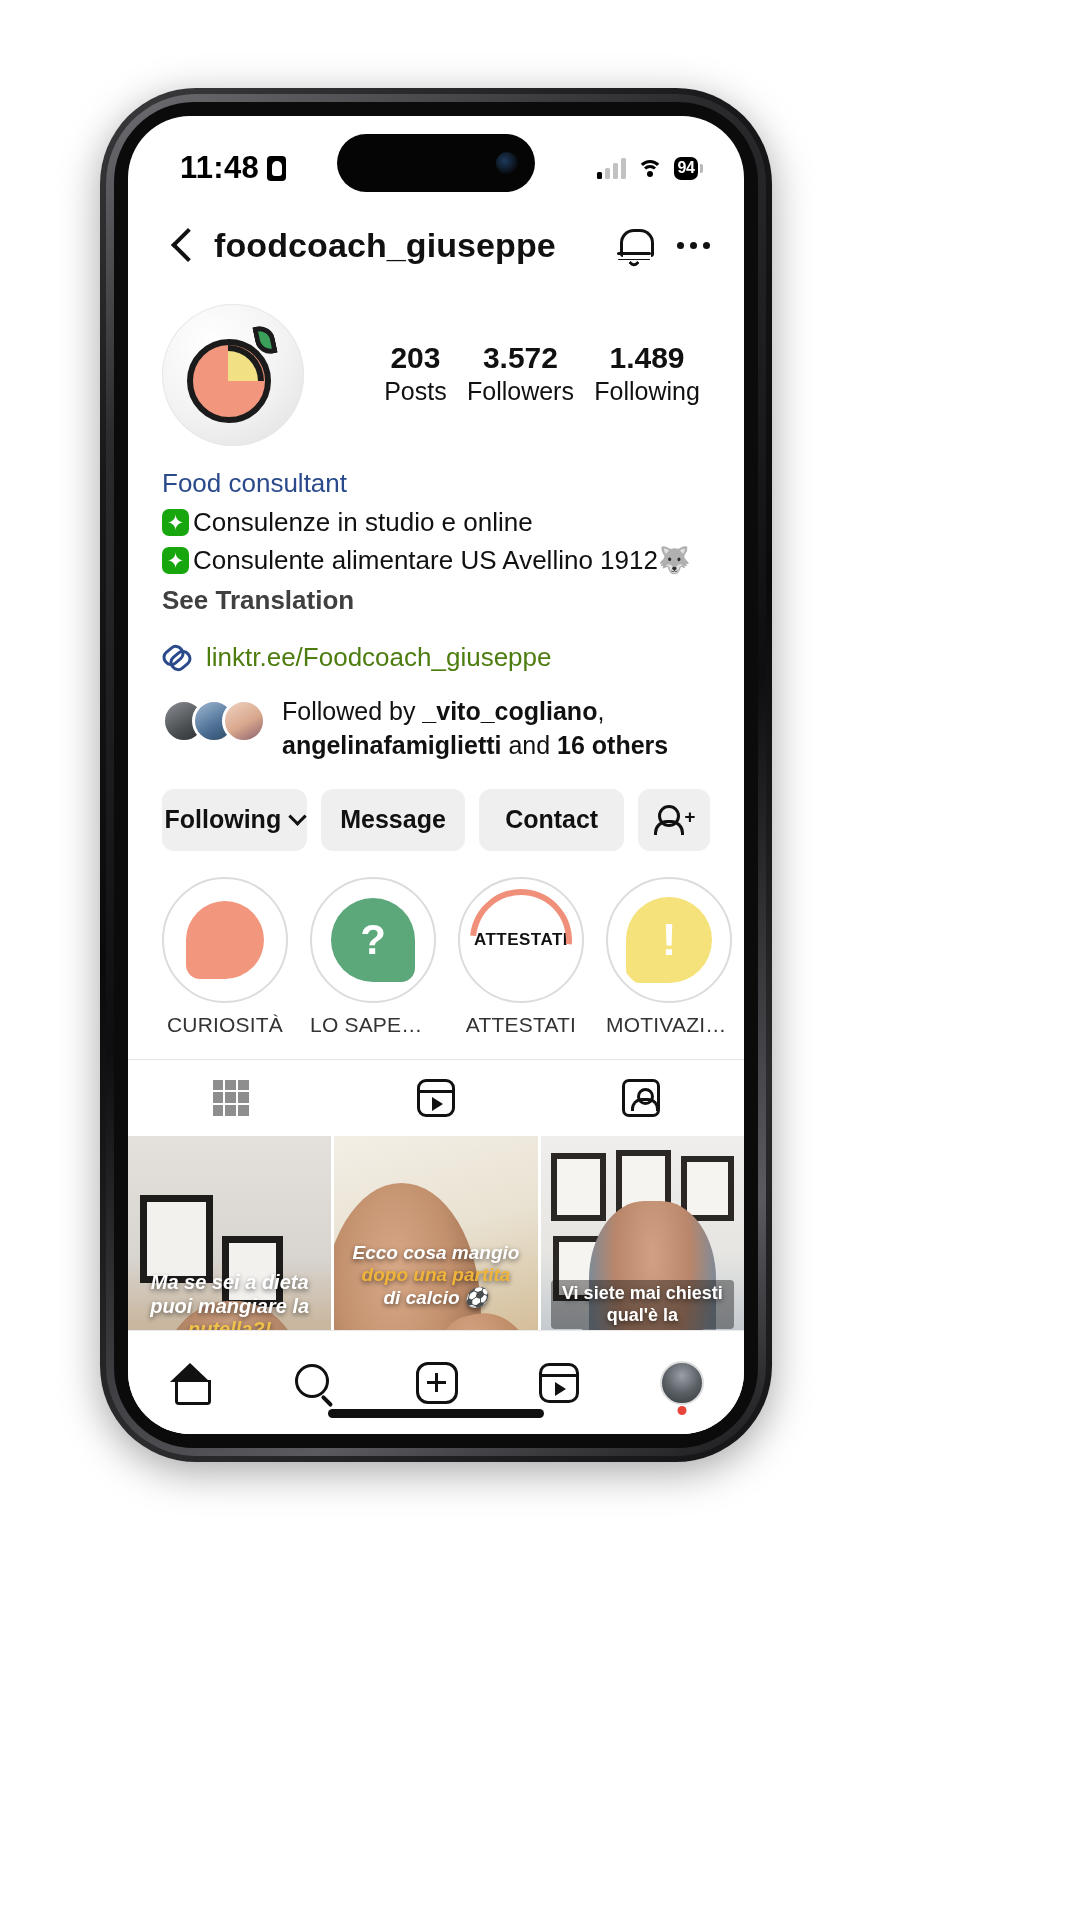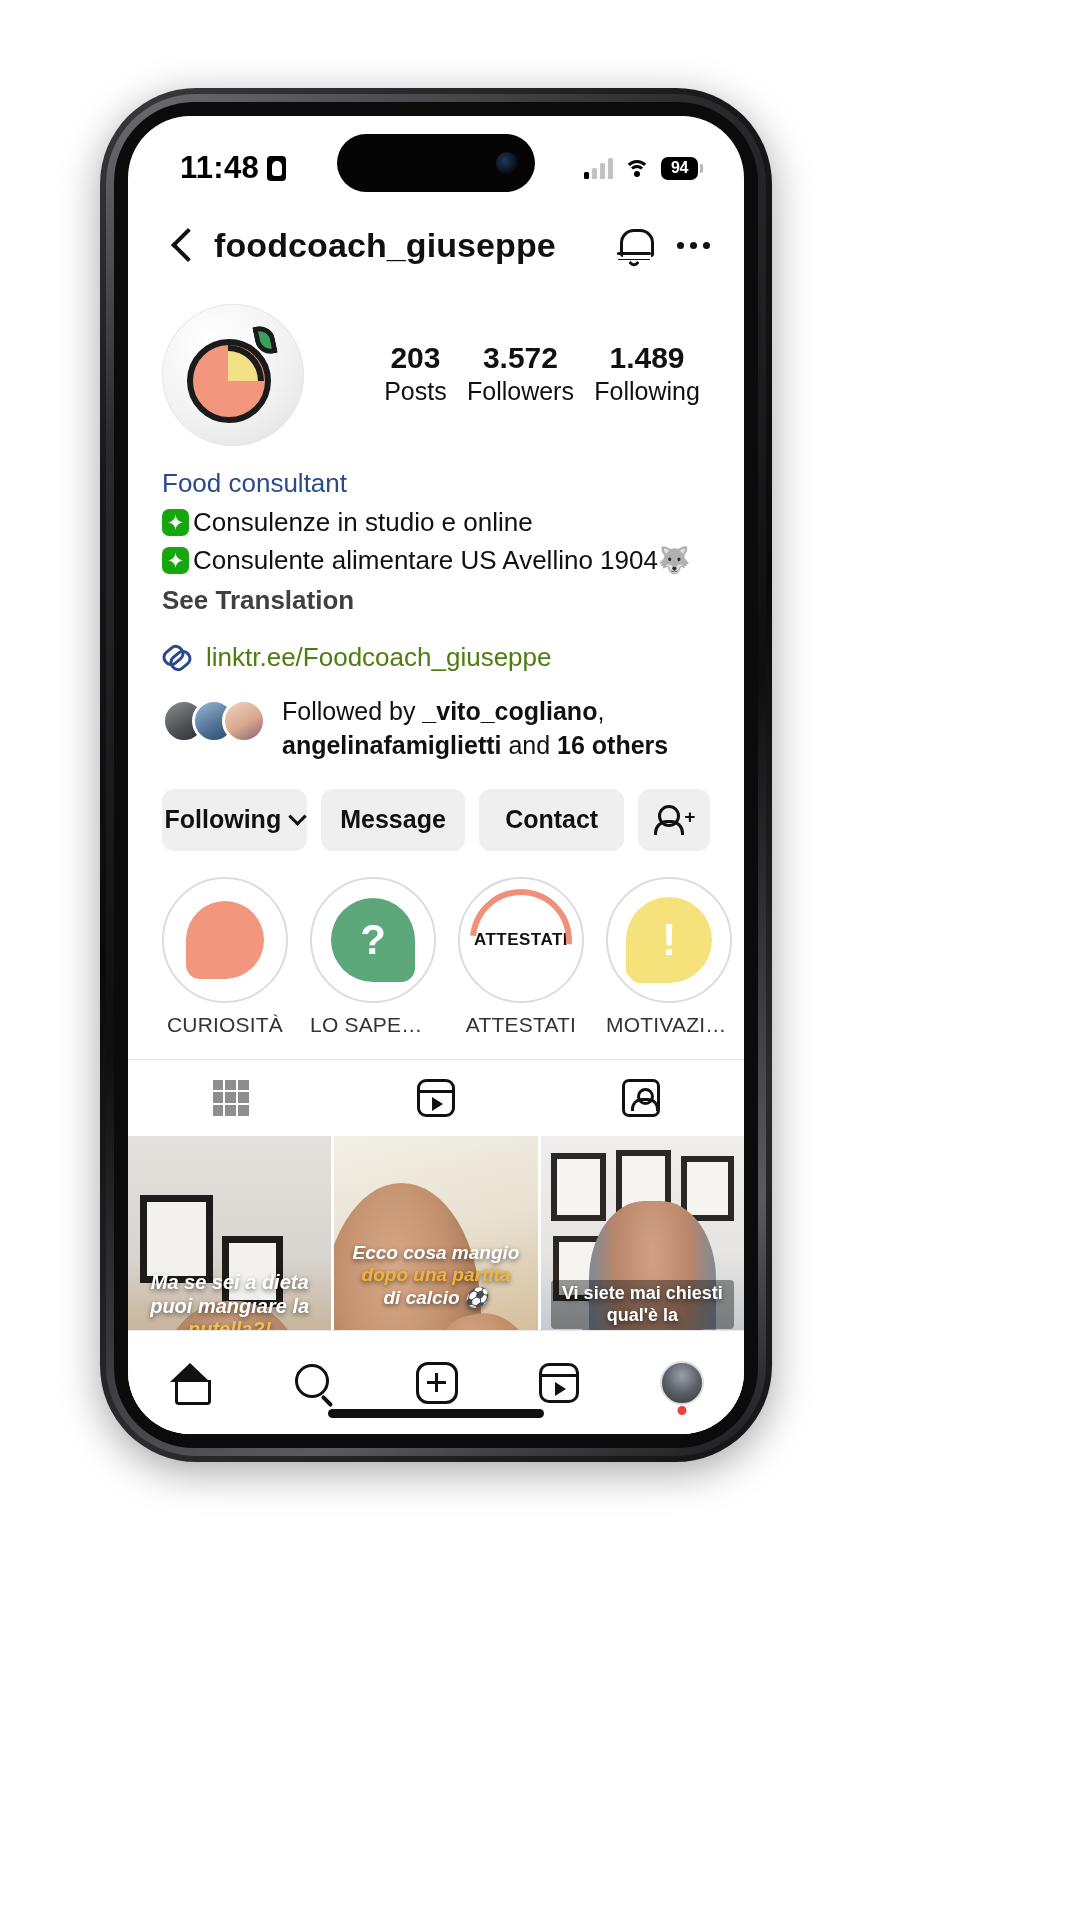--- a/index.html
+++ b/index.html
@@ -75,21 +75,21 @@
   .wifi span {
     position: absolute; left: 50%; transform: translateX(-50%);
     border: 3.2px solid #000; border-bottom-color: transparent;
     border-left-color: transparent; border-right-color: transparent;
     border-radius: 50%;
   }
   .wifi span:nth-child(1){ width: 26px; height: 26px; top: 2px; }
   .wifi span:nth-child(2){ width: 17px; height: 17px; top: 7px; }
   .wifi .dot { width:6px;height:6px;background:#000;border-radius:50%;top:13px;border:none; }
   .battery {
-    width: 37px; height: 23px; border-radius: 7px; background: #000;
+    width: 24px; height: 23px; border-radius: 7px; background: #000;
     display: flex; align-items: center; justify-content: center;
     position: relative;
   }
   .battery b { color:#fff; font-size: 16px; font-weight: 700; letter-spacing:-.3px;}
   .battery::after {
     content:""; position:absolute; right:-5px; top:7px; width:3px;height:9px;
     background:#b9b9b9; border-radius:0 2px 2px 0;
   }
 
   .notch {
@@ -426,21 +426,21 @@
       </div>
 
       <div class="bio">
         <div class="bio-cat">Food consultant</div>
         <div class="bio-line">
           <span class="emoji-green">✦</span>
           <span>Consulenze in studio e online</span>
         </div>
         <div class="bio-line">
           <span class="emoji-green">✦</span>
-          <span>Consulente alimentare US Avellino 1904🐺</span>
+          <span>Consulente alimentare US Avellino 1912🐺</span>
         </div>
         <div class="bio-more">See Translation</div>
       </div>
 
       <div class="link-row">
         <div class="link-ico"></div>
         <div class="link-txt">linktr.ee/Foodcoach_giuseppe</div>
       </div>
 
       <div class="followed">

